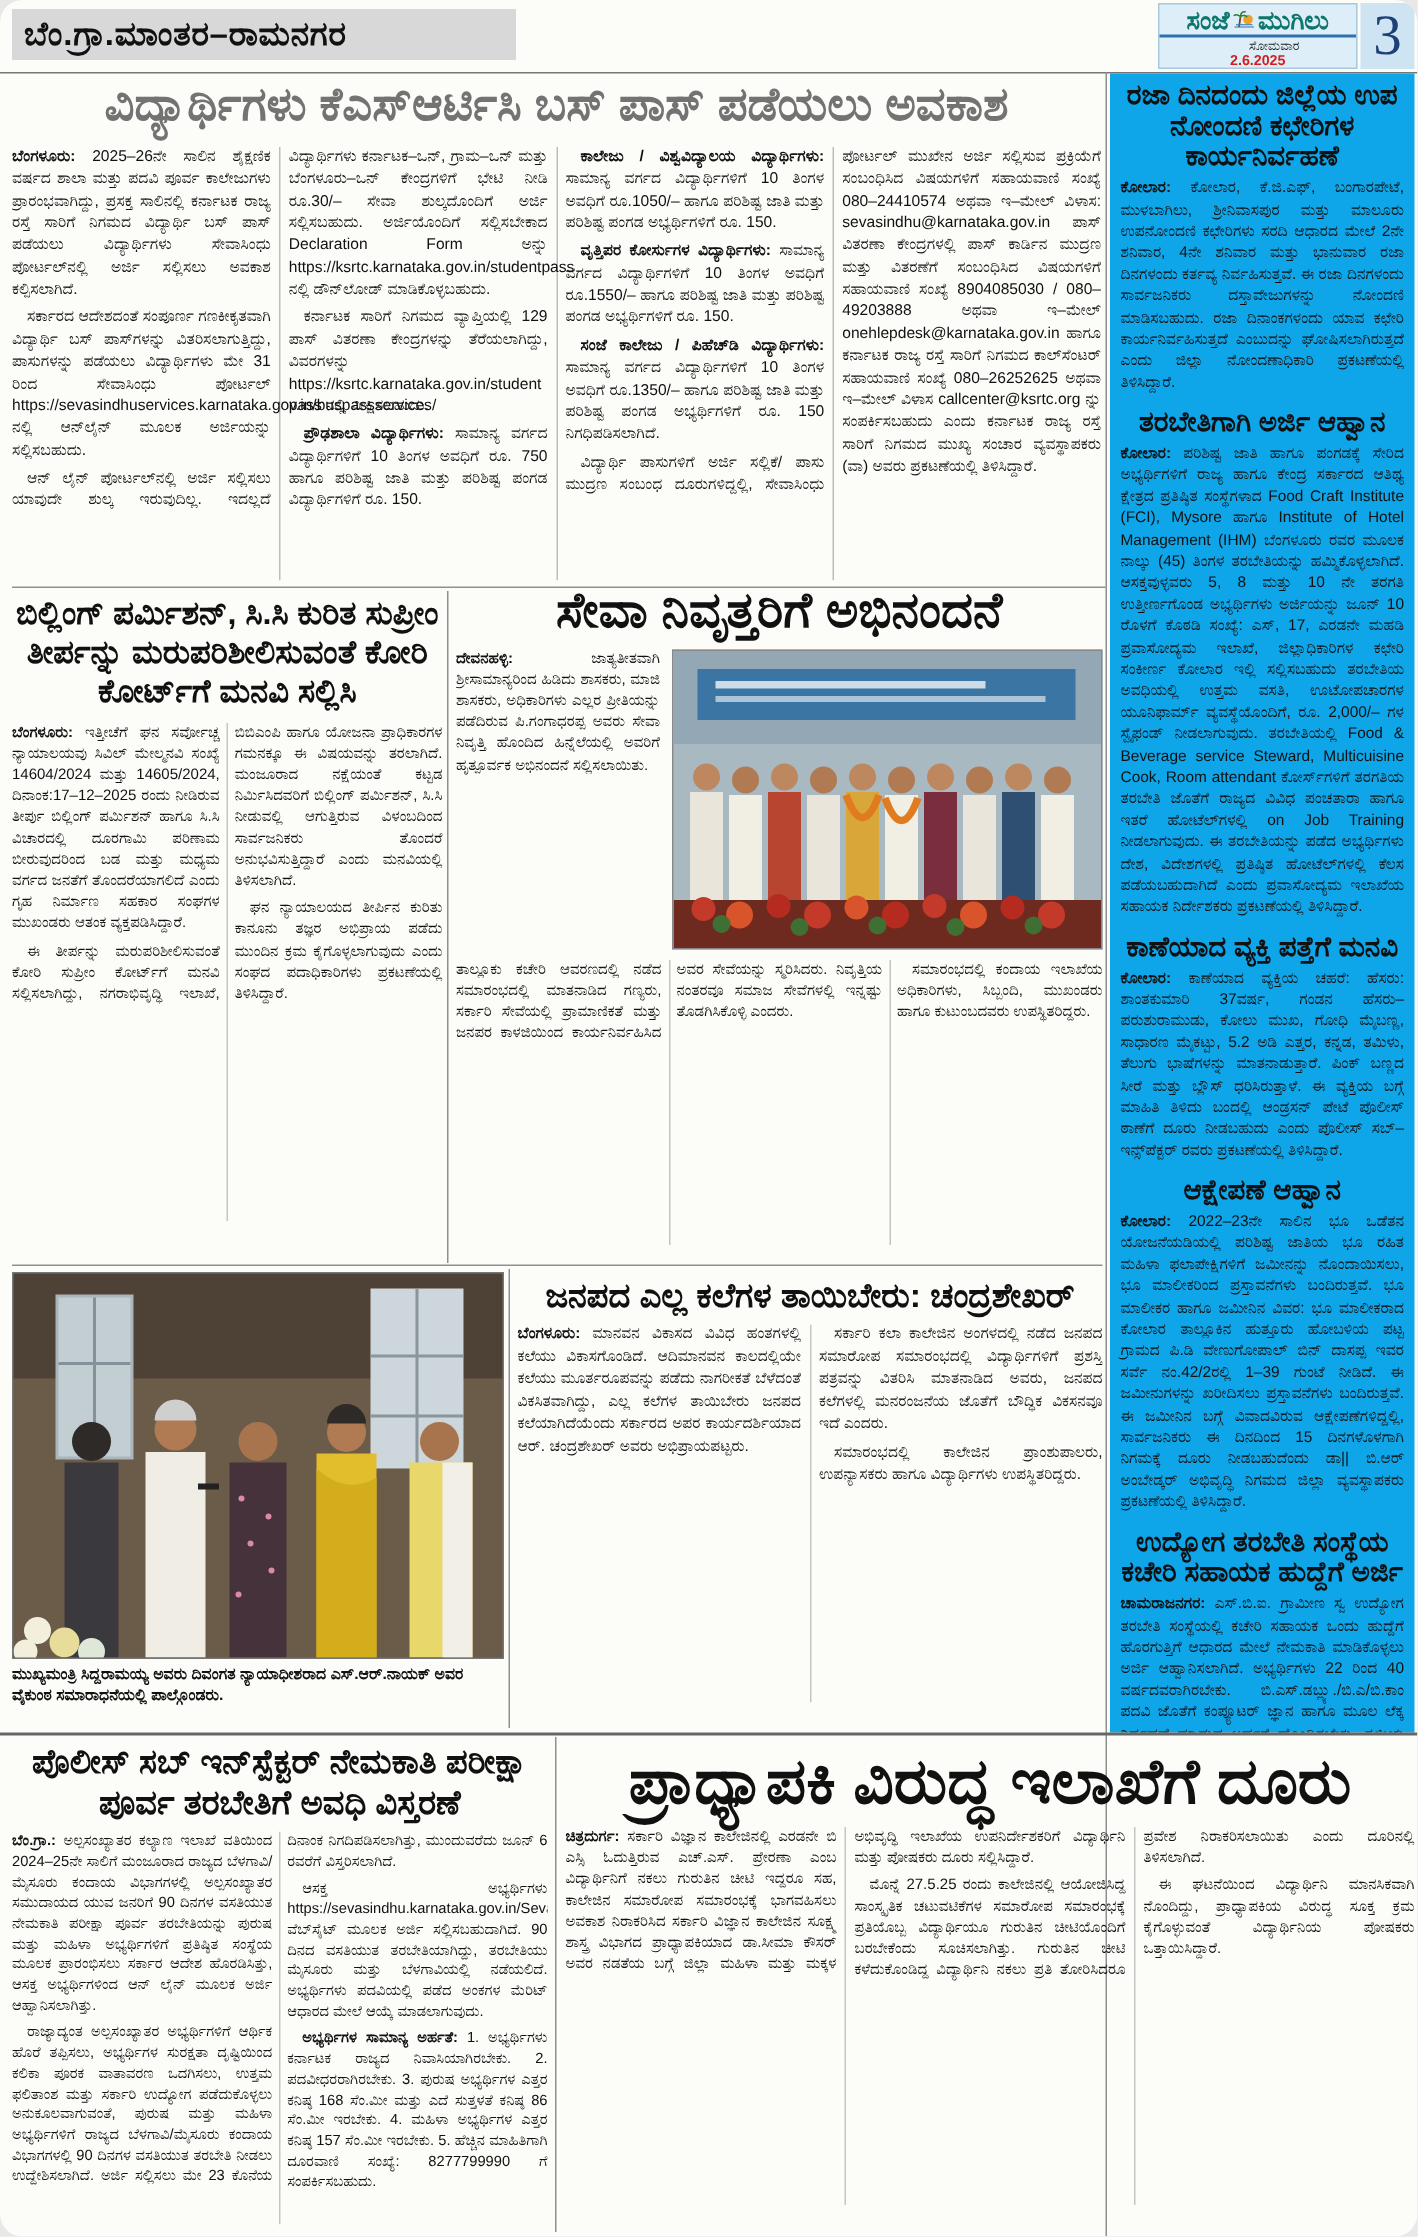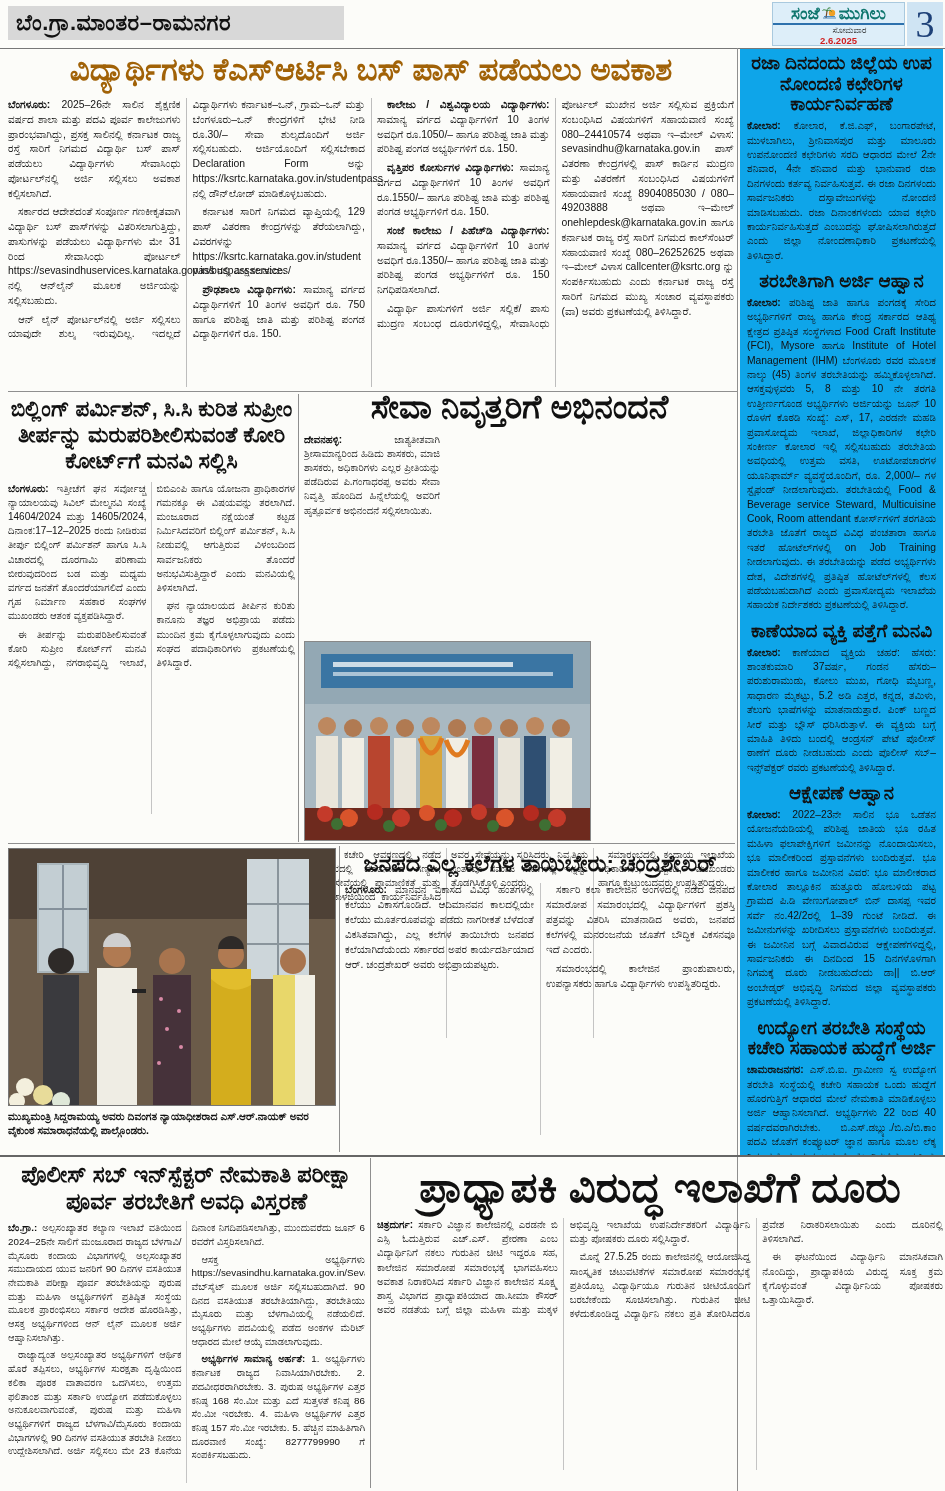--- a/index.html
+++ b/index.html
@@ -1,17 +1,17 @@
 <!DOCTYPE html>
 <html><head>
 <meta charset="utf-8">
 <style>
   html,body{margin:0;padding:0;background:#e8e8e8;}
   .page{position:relative;width:945px;height:1491px;background:#fcfcf9;margin:0 auto;
-        font-family:"Liberation Sans","DejaVu Sans",sans-serif;color:#111;overflow:hidden;}
+        font-family:"Liberation Sans","DejaVu Sans",sans-serif;color:#111;overflow:hidden;border-radius:15px;}
   .abs{position:absolute;}
   p{margin:0 0 4px 0;text-align:justify;}
   .body-txt p{text-indent:10px;}
   .body-txt p.first{text-indent:0;}
   b:empty{display:none;}
   .dl{font-weight:700;}
   .lbl{font-weight:700;}
   
   .kicker{left:8px;top:6px;width:336px;height:34px;background:#d8d8d8;font-size:22px;font-weight:700;
           line-height:34px;padding-left:8px;box-sizing:border-box;letter-spacing:.5px;}
@@ -37,21 +37,21 @@
   .bhl{font-size:18.5px;font-weight:700;text-align:center;line-height:1.12;margin:8px 0 4px;}
   .bhl.first{margin-top:0;}
   
   .bill{left:8px;top:396px;width:287px;}
   .bill-hl{font-size:21.5px;font-weight:700;text-align:center;line-height:1.22;}
   .bill-body{margin-top:7px;column-count:2;column-gap:10px;column-rule:1px solid #c4c4c4;height:332px;
              font-size:10px;line-height:1.42;overflow:hidden;}
   
   .seva{left:304px;top:390px;width:431px;}
   .seva-hl{font-size:33px;font-weight:700;text-align:center;line-height:1.05;}
-  .seva-top{display:flex;gap:8px;margin-top:8px;flex-direction:column;}
+  .seva-top{display:flex;gap:8px;margin-top:8px;}
   .seva-side{width:136px;font-size:10px;line-height:1.42;overflow:hidden;height:200px;}
   .photoA{width:285px;height:198px;border:1px solid #888;flex:none;background:#aebdc6;}
   .seva-bottom{margin-top:7px;column-count:3;column-gap:10px;column-rule:1px solid #c4c4c4;height:190px;
                font-size:10px;line-height:1.42;overflow:hidden;}
   
   .photoB-wrap{left:8px;top:848px;width:328px;}
   .photoB{width:328px;height:258px;border:1px solid #777;box-sizing:border-box;background:#6b5b49;}
   .caption{width:328px;font-size:10.5px;font-weight:700;margin-top:3px;line-height:1.35;}
   
   .jan{left:345px;top:851px;width:390px;}
@@ -89,21 +89,21 @@
       </span>
       <span>ಮುಗಿಲು</span>
     </div>
     <div class="mast-day">ಸೋಮವಾರ</div>
     <div class="mast-date">2.6.2025</div>
   </div>
 
   <div class="abs pagenum">3</div>
   <div class="abs hdr-rule"></div>
 
-  <div class="abs main-hl" style="color:#a16207;">ವಿದ್ಯಾರ್ಥಿಗಳು ಕೆಎಸ್ಆರ್ಟಿಸಿ ಬಸ್ ಪಾಸ್ ಪಡೆಯಲು ಅವಕಾಶ</div>
+  <div class="abs main-hl" style="color:#737373;">ವಿದ್ಯಾರ್ಥಿಗಳು ಕೆಎಸ್ಆರ್ಟಿಸಿ ಬಸ್ ಪಾಸ್ ಪಡೆಯಲು ಅವಕಾಶ</div>
   <div class="abs main-body body-txt">
     <p class="first"><b class="dl">ಬೆಂಗಳೂರು:</b> <span>2025–26ನೇ ಸಾಲಿನ ಶೈಕ್ಷಣಿಕ ವರ್ಷದ ಶಾಲಾ ಮತ್ತು ಪದವಿ ಪೂರ್ವ ಕಾಲೇಜುಗಳು ಪ್ರಾರಂಭವಾಗಿದ್ದು, ಪ್ರಸಕ್ತ ಸಾಲಿನಲ್ಲಿ ಕರ್ನಾಟಕ ರಾಜ್ಯ ರಸ್ತೆ ಸಾರಿಗೆ ನಿಗಮದ ವಿದ್ಯಾರ್ಥಿ ಬಸ್ ಪಾಸ್ ಪಡೆಯಲು ವಿದ್ಯಾರ್ಥಿಗಳು ಸೇವಾಸಿಂಧು ಪೋರ್ಟಲ್‌ನಲ್ಲಿ ಅರ್ಜಿ ಸಲ್ಲಿಸಲು ಅವಕಾಶ ಕಲ್ಪಿಸಲಾಗಿದೆ.</span></p>
     <p><span>ಸರ್ಕಾರದ ಆದೇಶದಂತೆ ಸಂಪೂರ್ಣ ಗಣಕೀಕೃತವಾಗಿ ವಿದ್ಯಾರ್ಥಿ ಬಸ್ ಪಾಸ್‌ಗಳನ್ನು ವಿತರಿಸಲಾಗುತ್ತಿದ್ದು, ಪಾಸುಗಳನ್ನು ಪಡೆಯಲು ವಿದ್ಯಾರ್ಥಿಗಳು ಮೇ 31 ರಿಂದ ಸೇವಾಸಿಂಧು ಪೋರ್ಟಲ್ https://sevasindhuservices.karnataka.gov.in/buspassservices/ ನಲ್ಲಿ ಆನ್‌ಲೈನ್ ಮೂಲಕ ಅರ್ಜಿಯನ್ನು ಸಲ್ಲಿಸಬಹುದು.</span></p>
     <p><span>ಆನ್ ಲೈನ್ ಪೋರ್ಟಲ್‌ನಲ್ಲಿ ಅರ್ಜಿ ಸಲ್ಲಿಸಲು ಯಾವುದೇ ಶುಲ್ಕ ಇರುವುದಿಲ್ಲ. ಇದಲ್ಲದೆ ವಿದ್ಯಾರ್ಥಿಗಳು ಕರ್ನಾಟಕ–ಒನ್, ಗ್ರಾಮ–ಒನ್ ಮತ್ತು ಬೆಂಗಳೂರು–ಒನ್ ಕೇಂದ್ರಗಳಿಗೆ ಭೇಟಿ ನೀಡಿ ರೂ.30/– ಸೇವಾ ಶುಲ್ಕದೊಂದಿಗೆ ಅರ್ಜಿ ಸಲ್ಲಿಸಬಹುದು. ಅರ್ಜಿಯೊಂದಿಗೆ ಸಲ್ಲಿಸಬೇಕಾದ Declaration Form ಅನ್ನು https://ksrtc.karnataka.gov.in/studentpass ನಲ್ಲಿ ಡೌನ್‌ಲೋಡ್ ಮಾಡಿಕೊಳ್ಳಬಹುದು.</span></p>
     <p><span>ಕರ್ನಾಟಕ ಸಾರಿಗೆ ನಿಗಮದ ವ್ಯಾಪ್ತಿಯಲ್ಲಿ 129 ಪಾಸ್ ವಿತರಣಾ ಕೇಂದ್ರಗಳನ್ನು ತೆರೆಯಲಾಗಿದ್ದು, ವಿವರಗಳನ್ನು https://ksrtc.karnataka.gov.in/student pass ನಲ್ಲಿ ವೀಕ್ಷಿಸಬಹುದು.</span></p>
     <p><b class="lbl">ಪ್ರೌಢಶಾಲಾ ವಿದ್ಯಾರ್ಥಿಗಳು:</b> <span>ಸಾಮಾನ್ಯ ವರ್ಗದ ವಿದ್ಯಾರ್ಥಿಗಳಿಗೆ 10 ತಿಂಗಳ ಅವಧಿಗೆ ರೂ. 750 ಹಾಗೂ ಪರಿಶಿಷ್ಟ ಜಾತಿ ಮತ್ತು ಪರಿಶಿಷ್ಟ ಪಂಗಡ ವಿದ್ಯಾರ್ಥಿಗಳಿಗೆ ರೂ. 150.</span></p>
     <p><b class="lbl">ಕಾಲೇಜು / ವಿಶ್ವವಿದ್ಯಾಲಯ ವಿದ್ಯಾರ್ಥಿಗಳು:</b> <span>ಸಾಮಾನ್ಯ ವರ್ಗದ ವಿದ್ಯಾರ್ಥಿಗಳಿಗೆ 10 ತಿಂಗಳ ಅವಧಿಗೆ ರೂ.1050/– ಹಾಗೂ ಪರಿಶಿಷ್ಟ ಜಾತಿ ಮತ್ತು ಪರಿಶಿಷ್ಟ ಪಂಗಡ ಅಭ್ಯರ್ಥಿಗಳಿಗೆ ರೂ. 150.</span></p>
     <p><b class="lbl">ವೃತ್ತಿಪರ ಕೋರ್ಸುಗಳ ವಿದ್ಯಾರ್ಥಿಗಳು:</b> <span>ಸಾಮಾನ್ಯ ವರ್ಗದ ವಿದ್ಯಾರ್ಥಿಗಳಿಗೆ 10 ತಿಂಗಳ ಅವಧಿಗೆ ರೂ.1550/– ಹಾಗೂ ಪರಿಶಿಷ್ಟ ಜಾತಿ ಮತ್ತು ಪರಿಶಿಷ್ಟ ಪಂಗಡ ಅಭ್ಯರ್ಥಿಗಳಿಗೆ ರೂ. 150.</span></p>
     <p><b class="lbl">ಸಂಜೆ ಕಾಲೇಜು / ಪಿಹೆಚ್‌ಡಿ ವಿದ್ಯಾರ್ಥಿಗಳು:</b> <span>ಸಾಮಾನ್ಯ ವರ್ಗದ ವಿದ್ಯಾರ್ಥಿಗಳಿಗೆ 10 ತಿಂಗಳ ಅವಧಿಗೆ ರೂ.1350/– ಹಾಗೂ ಪರಿಶಿಷ್ಟ ಜಾತಿ ಮತ್ತು ಪರಿಶಿಷ್ಟ ಪಂಗಡ ಅಭ್ಯರ್ಥಿಗಳಿಗೆ ರೂ. 150 ನಿಗಧಿಪಡಿಸಲಾಗಿದೆ.</span></p>
     <p><span>ವಿದ್ಯಾರ್ಥಿ ಪಾಸುಗಳಿಗೆ ಅರ್ಜಿ ಸಲ್ಲಿಕೆ/ ಪಾಸು ಮುದ್ರಣ ಸಂಬಂಧ ದೂರುಗಳಿದ್ದಲ್ಲಿ, ಸೇವಾಸಿಂಧು ಪೋರ್ಟಲ್ ಮುಖೇನ ಅರ್ಜಿ ಸಲ್ಲಿಸುವ ಪ್ರಕ್ರಿಯೆಗೆ ಸಂಬಂಧಿಸಿದ ವಿಷಯಗಳಿಗೆ ಸಹಾಯವಾಣಿ ಸಂಖ್ಯೆ 080–24410574 ಅಥವಾ ಇ–ಮೇಲ್ ವಿಳಾಸ: sevasindhu@karnataka.gov.in ಪಾಸ್ ವಿತರಣಾ ಕೇಂದ್ರಗಳಲ್ಲಿ ಪಾಸ್ ಕಾರ್ಡಿನ ಮುದ್ರಣ ಮತ್ತು ವಿತರಣೆಗೆ ಸಂಬಂಧಿಸಿದ ವಿಷಯಗಳಿಗೆ ಸಹಾಯವಾಣಿ ಸಂಖ್ಯೆ 8904085030 / 080–49203888 ಅಥವಾ ಇ–ಮೇಲ್ onehlepdesk@karnataka.gov.in ಹಾಗೂ ಕರ್ನಾಟಕ ರಾಜ್ಯ ರಸ್ತೆ ಸಾರಿಗೆ ನಿಗಮದ ಕಾಲ್‌ಸೆಂಟರ್ ಸಹಾಯವಾಣಿ ಸಂಖ್ಯೆ 080–26252625 ಅಥವಾ ಇ–ಮೇಲ್ ವಿಳಾಸ callcenter@ksrtc.org ನ್ನು ಸಂಪರ್ಕಿಸಬಹುದು ಎಂದು ಕರ್ನಾಟಕ ರಾಜ್ಯ ರಸ್ತೆ ಸಾರಿಗೆ ನಿಗಮದ ಮುಖ್ಯ ಸಂಚಾರ ವ್ಯವಸ್ಥಾಪಕರು (ವಾ) ಅವರು ಪ್ರಕಟಣೆಯಲ್ಲಿ ತಿಳಿಸಿದ್ದಾರೆ.</span></p>

